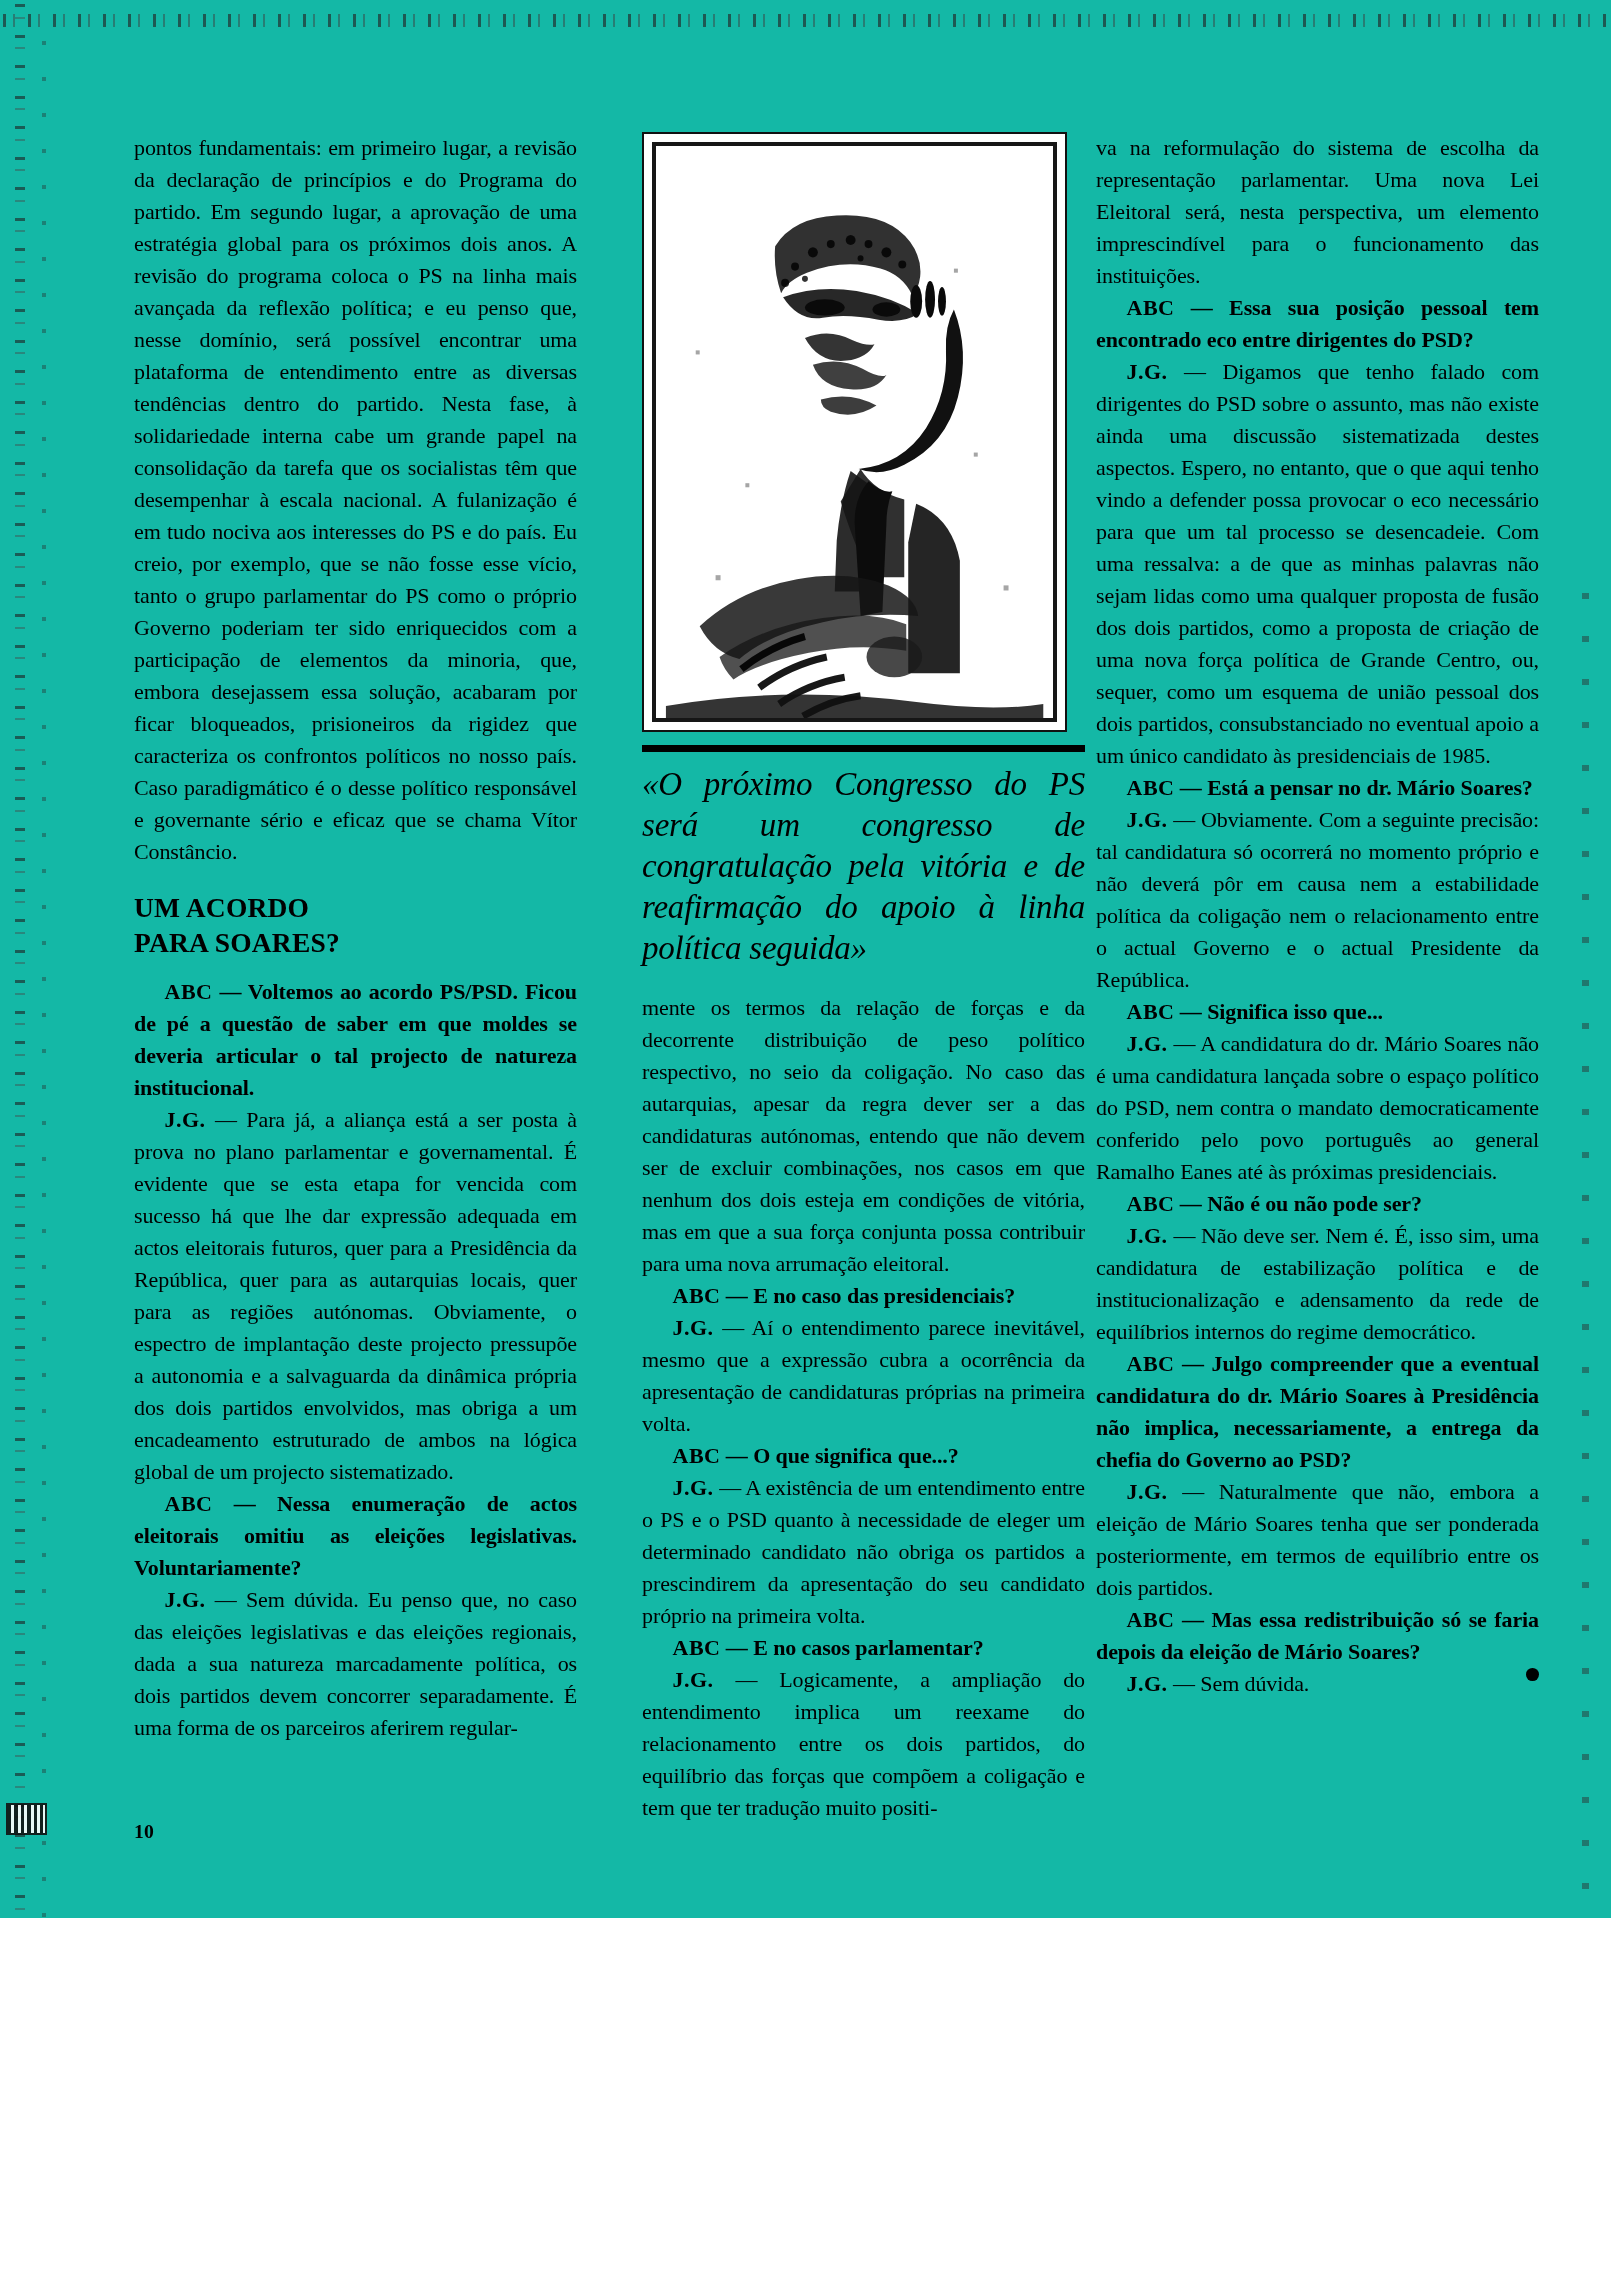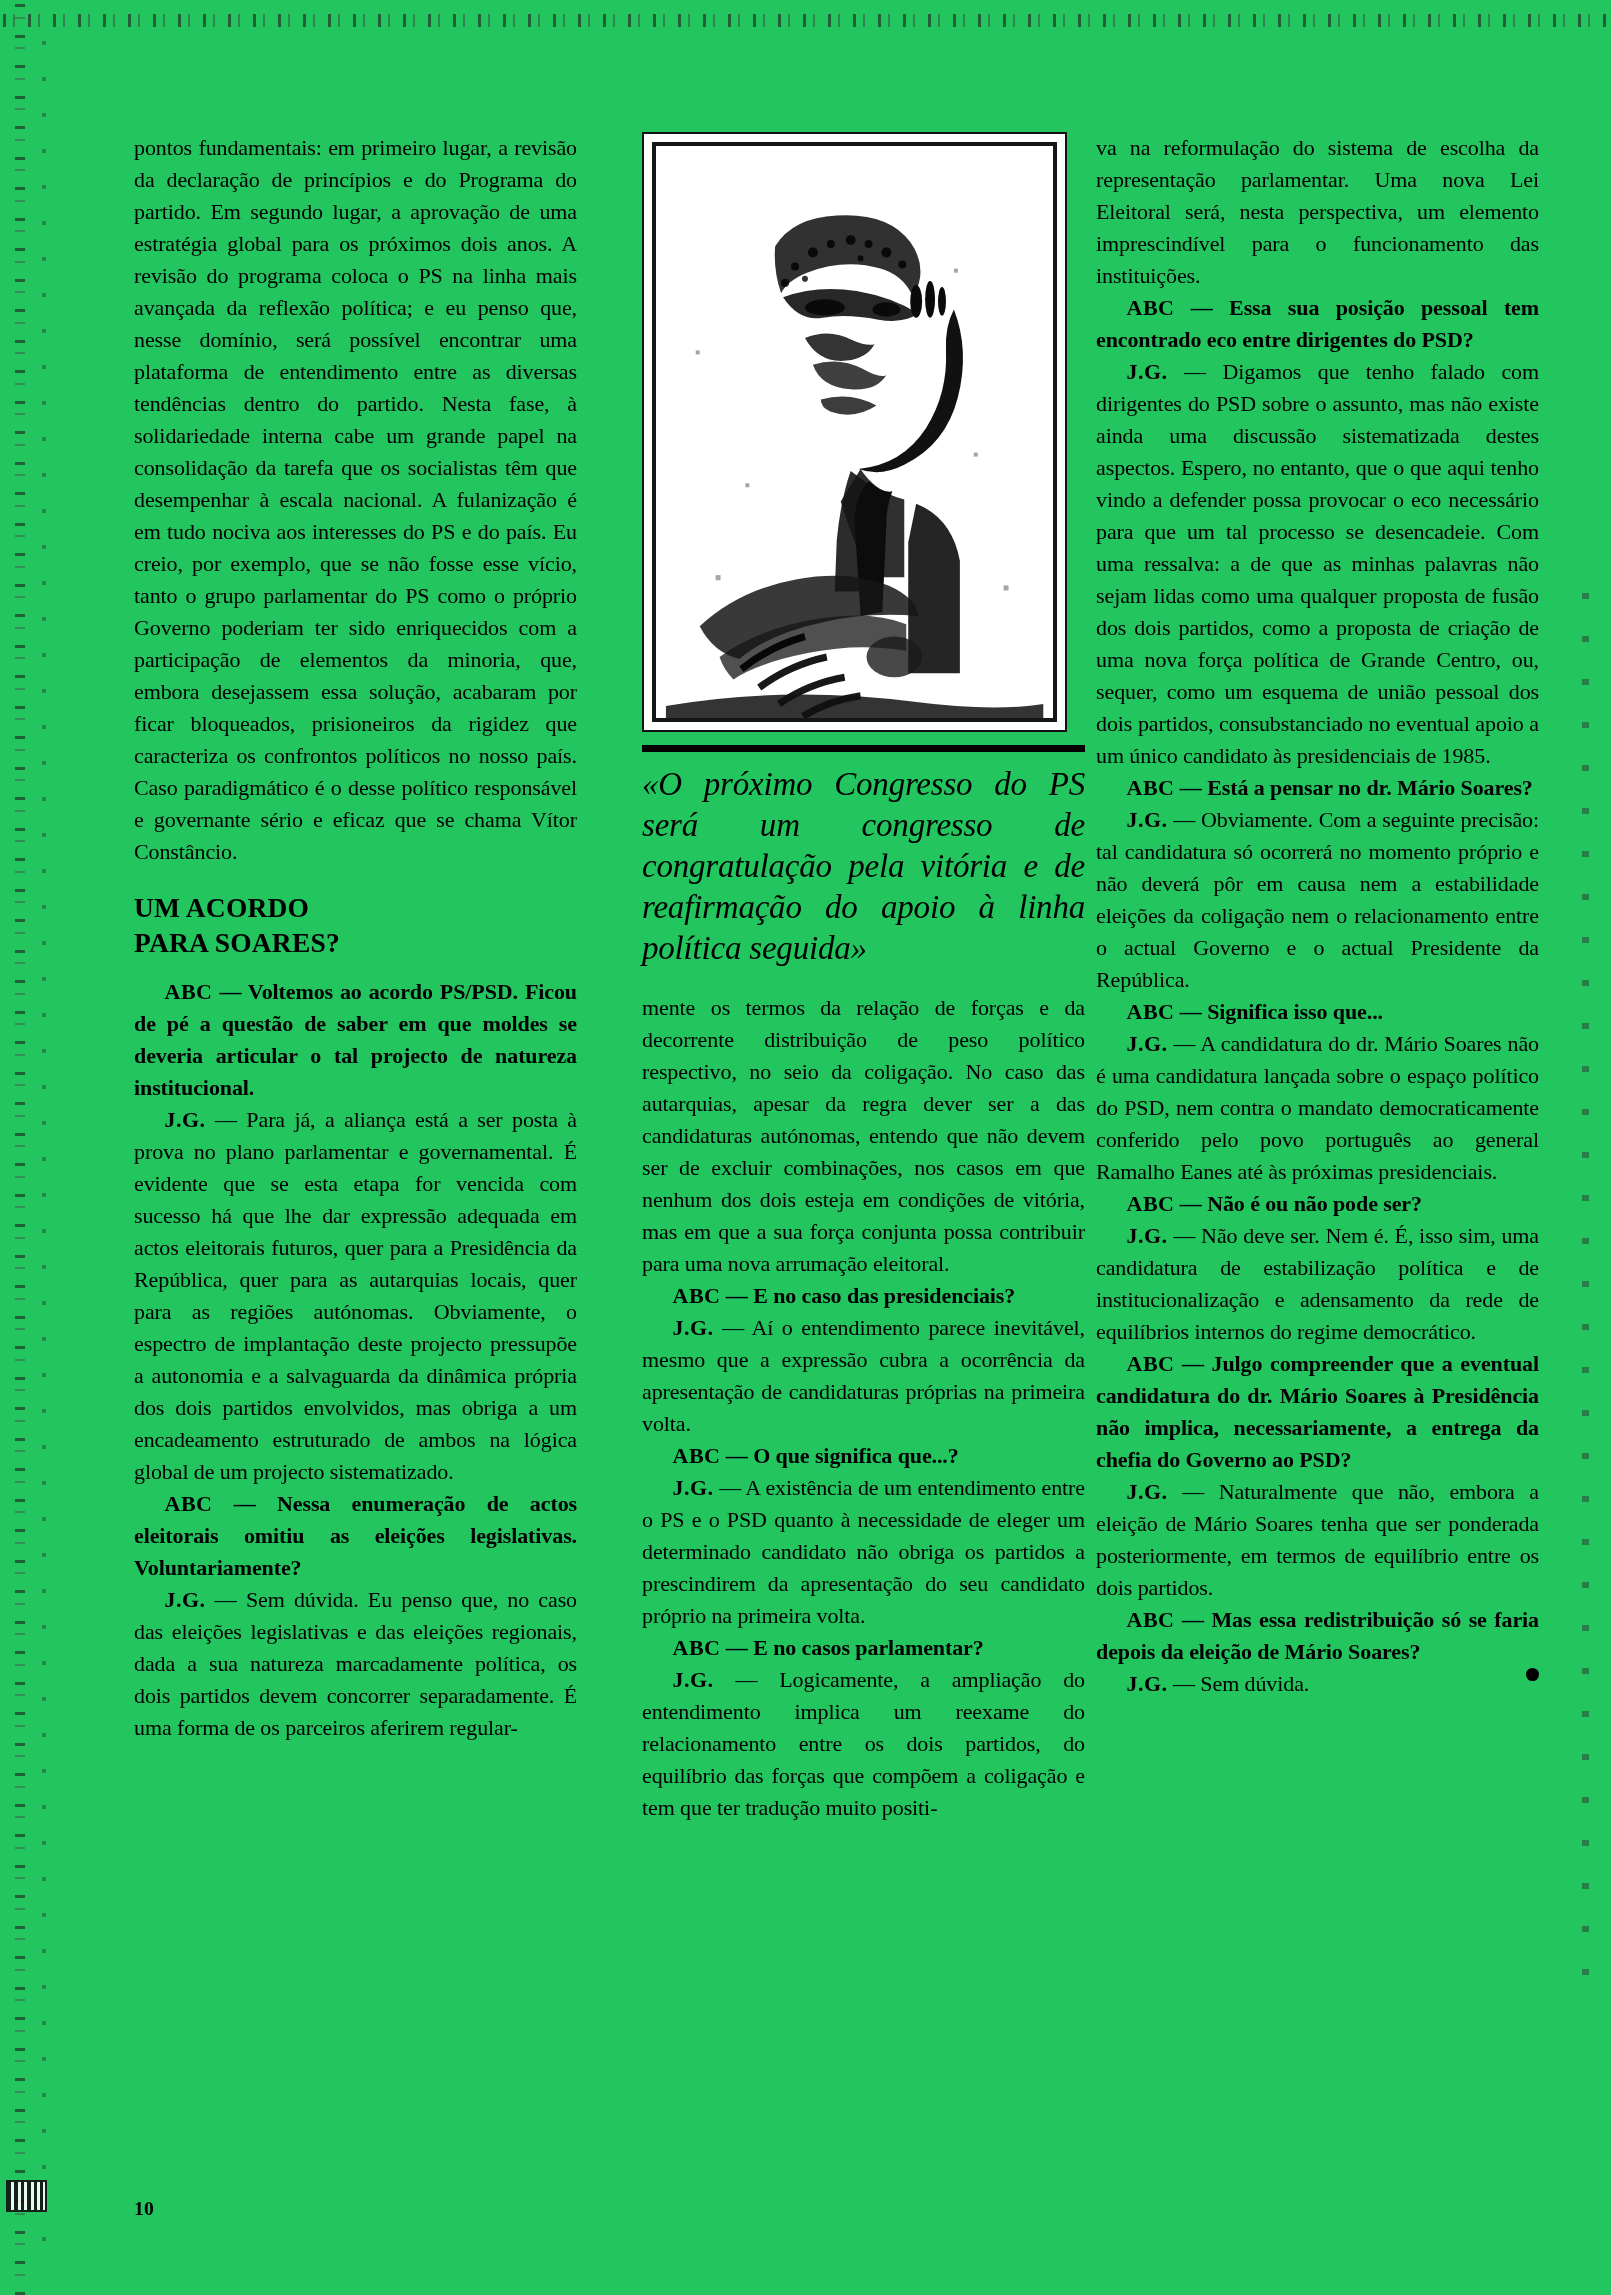--- a/index.html
+++ b/index.html
@@ -4,22 +4,22 @@
 <style>
   html, body {
     margin: 0;
     padding: 0;
     background: #ffffff;
   }
 
   #page {
     position: relative;
     width: 1612px;
-    height: 2295px;
-    background: #22c55e;
+    height: 1918px;
+    background: #14b8a6;
     overflow: hidden;
     font-family: "Liberation Serif", "DejaVu Serif", serif;
     color: #000000;
   }
 
   
   .scan-edge {
     position: absolute;
     pointer-events: none;
     opacity: 0.85;
@@ -339,21 +339,21 @@
 
       <p class="indent">
         <span class="q-label">J.G.</span><span> — </span><span>Digamos que tenho falado com dirigentes do PSD sobre o assunto, mas não existe ainda uma discussão sistematizada destes aspectos. Espero, no entanto, que o que aqui tenho vindo a defender possa provocar o eco necessário para que um tal processo se desencadeie. Com uma ressalva: a de que as minhas palavras não sejam lidas como uma qualquer proposta de fusão dos dois partidos, como a proposta de criação de uma nova força política de Grande Centro, ou, sequer, como um esquema de união pessoal dos dois partidos, consubstanciado no eventual apoio a um único candidato às presidenciais de 1985.</span>
       </p>
 
       <p class="question">
         <span class="q-label">ABC</span><span> — </span><span>Está a pensar no dr. Mário Soares?</span>
       </p>
 
       <p class="indent">
-        <span class="q-label">J.G.</span><span> — </span><span>Obviamente. Com a seguinte precisão: tal candidatura só ocorrerá no momento próprio e não deverá pôr em causa nem a estabilidade eleições da coligação nem o relacionamento entre o actual Governo e o actual Presidente da República.</span>
+        <span class="q-label">J.G.</span><span> — </span><span>Obviamente. Com a seguinte precisão: tal candidatura só ocorrerá no momento próprio e não deverá pôr em causa nem a estabilidade política da coligação nem o relacionamento entre o actual Governo e o actual Presidente da República.</span>
       </p>
 
       <p class="question">
         <span class="q-label">ABC</span><span> — </span><span>Significa isso que...</span>
       </p>
 
       <p class="indent">
         <span class="q-label">J.G.</span><span> — </span><span>A candidatura do dr. Mário Soares não é uma candidatura lançada sobre o espaço político do PSD, nem contra o mandato democraticamente conferido pelo povo português ao general Ramalho Eanes até às próximas presidenciais.</span>
       </p>
 

